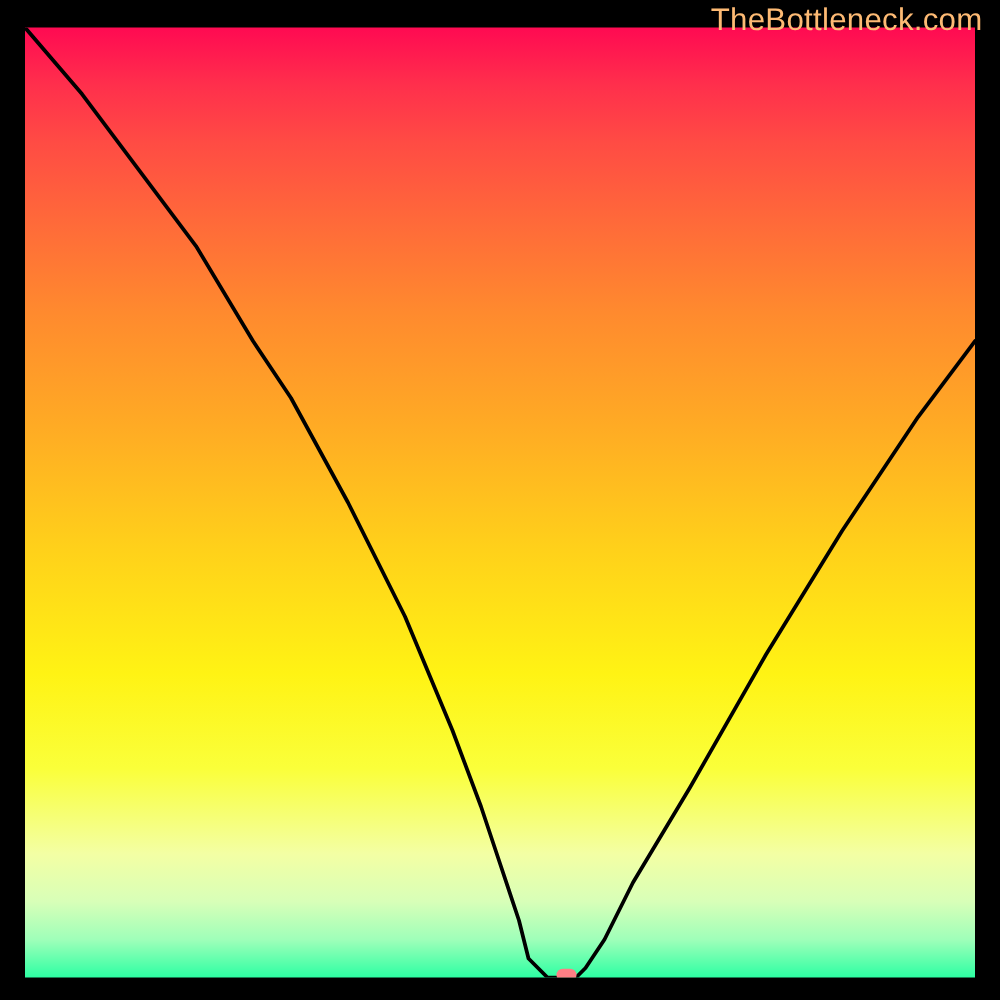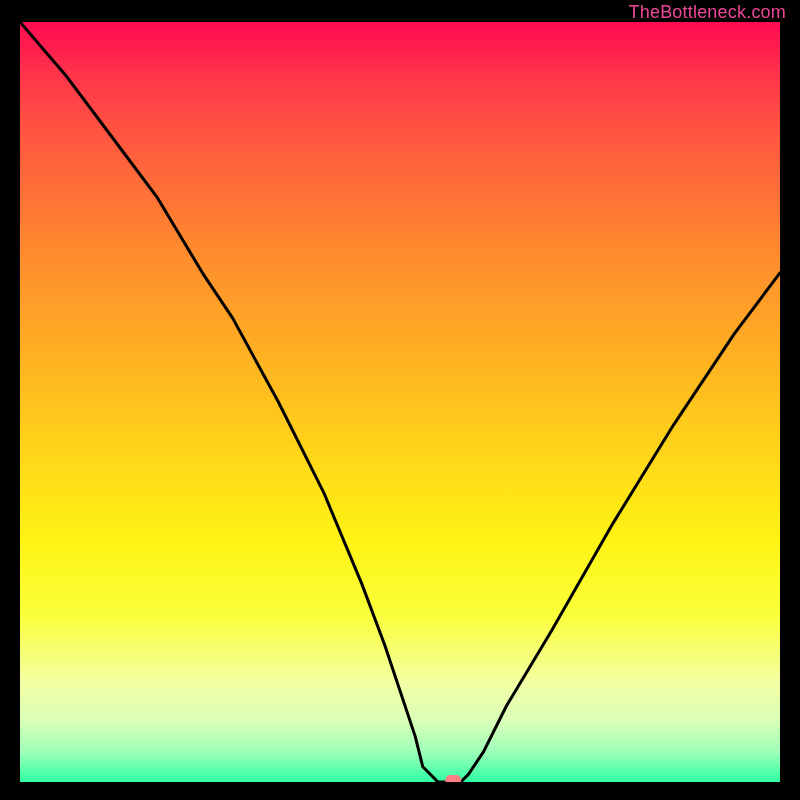--- a/index.html
+++ b/index.html
@@ -8,22 +8,22 @@
     position: relative;
     width: 800px;
     height: 800px;
     background: #000;
   }
   .watermark {
     position: absolute;
     top: 2px;
     right: 14px;
     font-family: Arial, Helvetica, sans-serif;
-    font-size: 18px;
-    color: #ec4899;
+    font-size: 25px;
+    color: #fdba74;
     letter-spacing: 0.2px;
     z-index: 3;
   }
   .plot {
     position: absolute;
     left: 20px;
     top: 22px;
     width: 760px;
     height: 760px;
     background: linear-gradient(to bottom,

